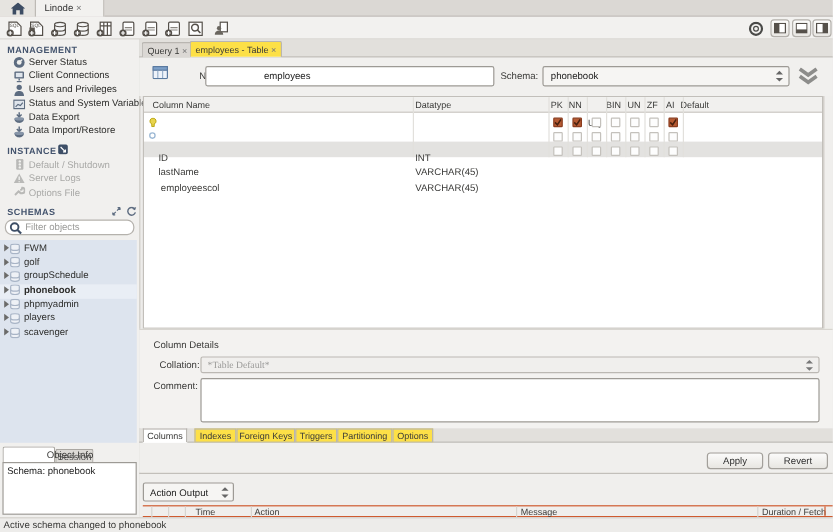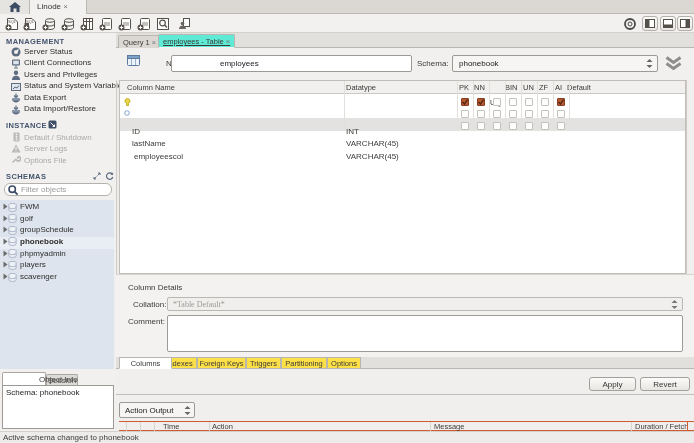--- a/index.html
+++ b/index.html
@@ -265,21 +265,21 @@
 <div class="btab" style="left:46px;top:374px;width:32px;background:#dcdad6;height:11px;line-height:11px;color:#555;white-space:nowrap;">Session</div>
 <div class="btab" style="left:2px;top:372px;width:44px;background:#fff;z-index:2;white-space:nowrap;padding-left:36px;">Object Info</div>
 <div class="abs" style="left:2px;top:385px;width:112px;height:44px;background:#fff;border:1px solid #9d9a95;z-index:1;">
   <div style="padding:2px 0 0 3px;font-size:8px;color:#222;">Schema: phonebook</div>
 </div>
 
 <div class="abs" style="left:116px;top:33px;width:1px;height:398px;background:#cfccc7;"></div>
 
 <div class="abs" style="left:116px;top:33px;width:578px;height:15px;background:#e2e0dc;border-bottom:1px solid #b9b6b1;"></div>
 <div class="qtab" style="left:118px;top:35px;background:#dbd8d4;">Query 1 <span style="color:#777">×</span></div>
-<div class="qtab" style="left:158px;top:34px;height:14px;background:#5eead4;border-bottom:1px solid #f2f1ef;z-index:2;text-decoration:underline;">employees - Table <span style="color:#777">×</span></div>
+<div class="qtab" style="left:158px;top:34px;height:14px;background:#fde047;border-bottom:1px solid #f2f1ef;z-index:2;">employees - Table <span style="color:#777">×</span></div>
 
 <div class="abs" style="left:116px;top:48px;width:578px;height:32px;background:#f1f0ee;"></div>
 <svg class="abs" width="13" height="11" style="left:127px;top:55px">
   <rect x="0.5" y="0.5" width="12" height="10" rx="1" fill="#eef3fa" stroke="#5a7aa0"></rect>
   <rect x="0.5" y="0.5" width="12" height="3" fill="#7da0c8" stroke="#5a7aa0"></rect>
   <line x1="4.5" y1="4" x2="4.5" y2="10" stroke="#9ab2cc"></line>
   <line x1="8.5" y1="4" x2="8.5" y2="10" stroke="#9ab2cc"></line>
 </svg>
 <div class="lbl" style="left:146px;top:59px;padding-left:20px;">Name:</div>
 <div class="input" style="left:171px;top:55px;width:241px;height:17px;">
@@ -390,21 +390,21 @@
 </div>
 <div class="lbl" style="left:128px;top:317px;">Comment:</div>
 <div class="input" style="left:167px;top:315px;width:516px;height:37px;"></div>
 
 <div class="abs" style="left:116px;top:357px;width:578px;height:12px;background:#e2e0dc;border-bottom:1px solid #b9b6b1;"></div>
 <div class="btab2" style="left:162px;width:35px;">Indexes</div>
 <div class="btab2" style="left:197px;width:49px;">Foreign Keys</div>
 <div class="btab2" style="left:246px;width:35px;">Triggers</div>
 <div class="btab2" style="left:281px;width:46px;">Partitioning</div>
 <div class="btab2" style="left:327px;width:34px;">Options</div>
-<div class="btab2" style="left:119px;width:53px;background:#fff;border-bottom:1px solid #fff;z-index:2;">Columns</div>
+<div class="btab2" style="left:119px;width:37px;background:#fff;border-bottom:1px solid #fff;z-index:2;">Columns</div>
 
 <div class="abs" style="left:116px;top:369px;width:578px;height:25px;background:#f0efed;"></div>
 <div class="btn" style="left:589px;top:377px;width:47px;">Apply</div>
 <div class="btn" style="left:640px;top:377px;width:50px;">Revert</div>
 
 <div class="abs" style="left:116px;top:394px;width:578px;height:37px;background:#f0efed;border-top:1px solid #c2bfba;"></div>
 <div class="input" style="left:119px;top:402px;width:76px;height:16px;background:#f6f5f3;">
   <span style="position:absolute;left:5px;top:3px;">Action Output</span>
   <svg width="7" height="11" style="position:absolute;right:3px;top:2px">
     <path d="M0.5 4 L3.5 1 L6.5 4 Z" fill="#666"></path>

